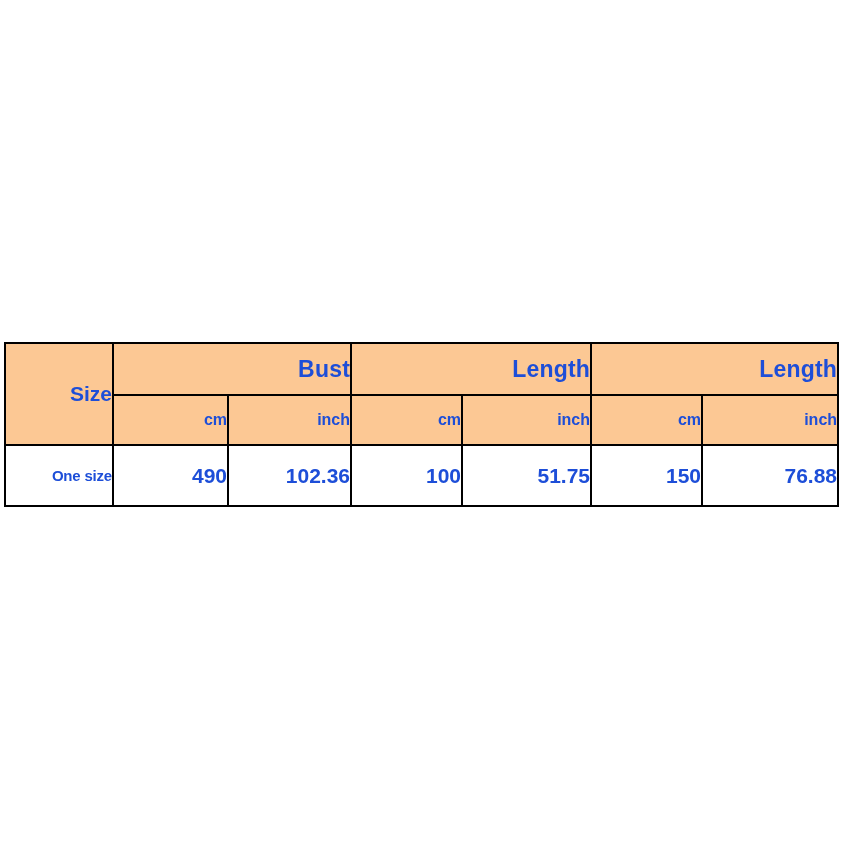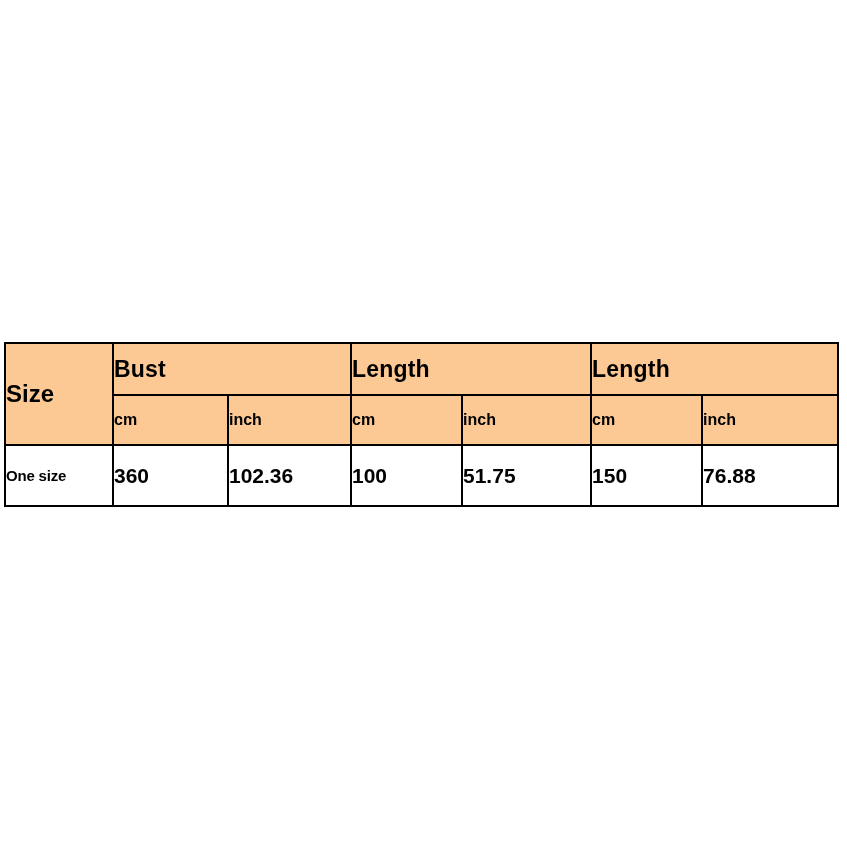--- a/index.html
+++ b/index.html
@@ -29,41 +29,41 @@
     width: 833px;
     border-collapse: collapse;
     table-layout: fixed;
     background: #ffffff;
   }
 
   #size-chart-table td,
   #size-chart-table th {
     border: 2px solid #000000;
     padding: 0;
-    text-align: left;
+    text-align: right;
     vertical-align: middle;
-    color: #000000;
+    color: #1d4ed8;
     font-weight: bold;
     font-family: "Liberation Sans", sans-serif;
   }
 
   
   .hdr {
     background: #fcc894;
   }
 
   .grp-label {
     height: 50px;
     font-size: 23px;
     letter-spacing: 0.2px;
   }
 
   .size-label {
     height: 98px;
-    font-size: 24px;
+    font-size: 21px;
   }
 
   .unit-label {
     height: 48px;
     font-size: 16px;
   }
 
   
   .data-cell {
     background: #ffffff;
@@ -114,21 +114,21 @@
         <th class="hdr unit-label">cm</th>
         <th class="hdr unit-label">inch</th>
         <th class="hdr unit-label">cm</th>
         <th class="hdr unit-label">inch</th>
       </tr>
     </thead>
 
     <tbody>
       <tr>
         <td class="data-cell row-head">One size</td>
-        <td class="data-cell">360</td>
+        <td class="data-cell">490</td>
         <td class="data-cell">102.36</td>
         <td class="data-cell">100</td>
         <td class="data-cell">51.75</td>
         <td class="data-cell">150</td>
         <td class="data-cell">76.88</td>
       </tr>
     </tbody>
   </table>
 
 </div>

